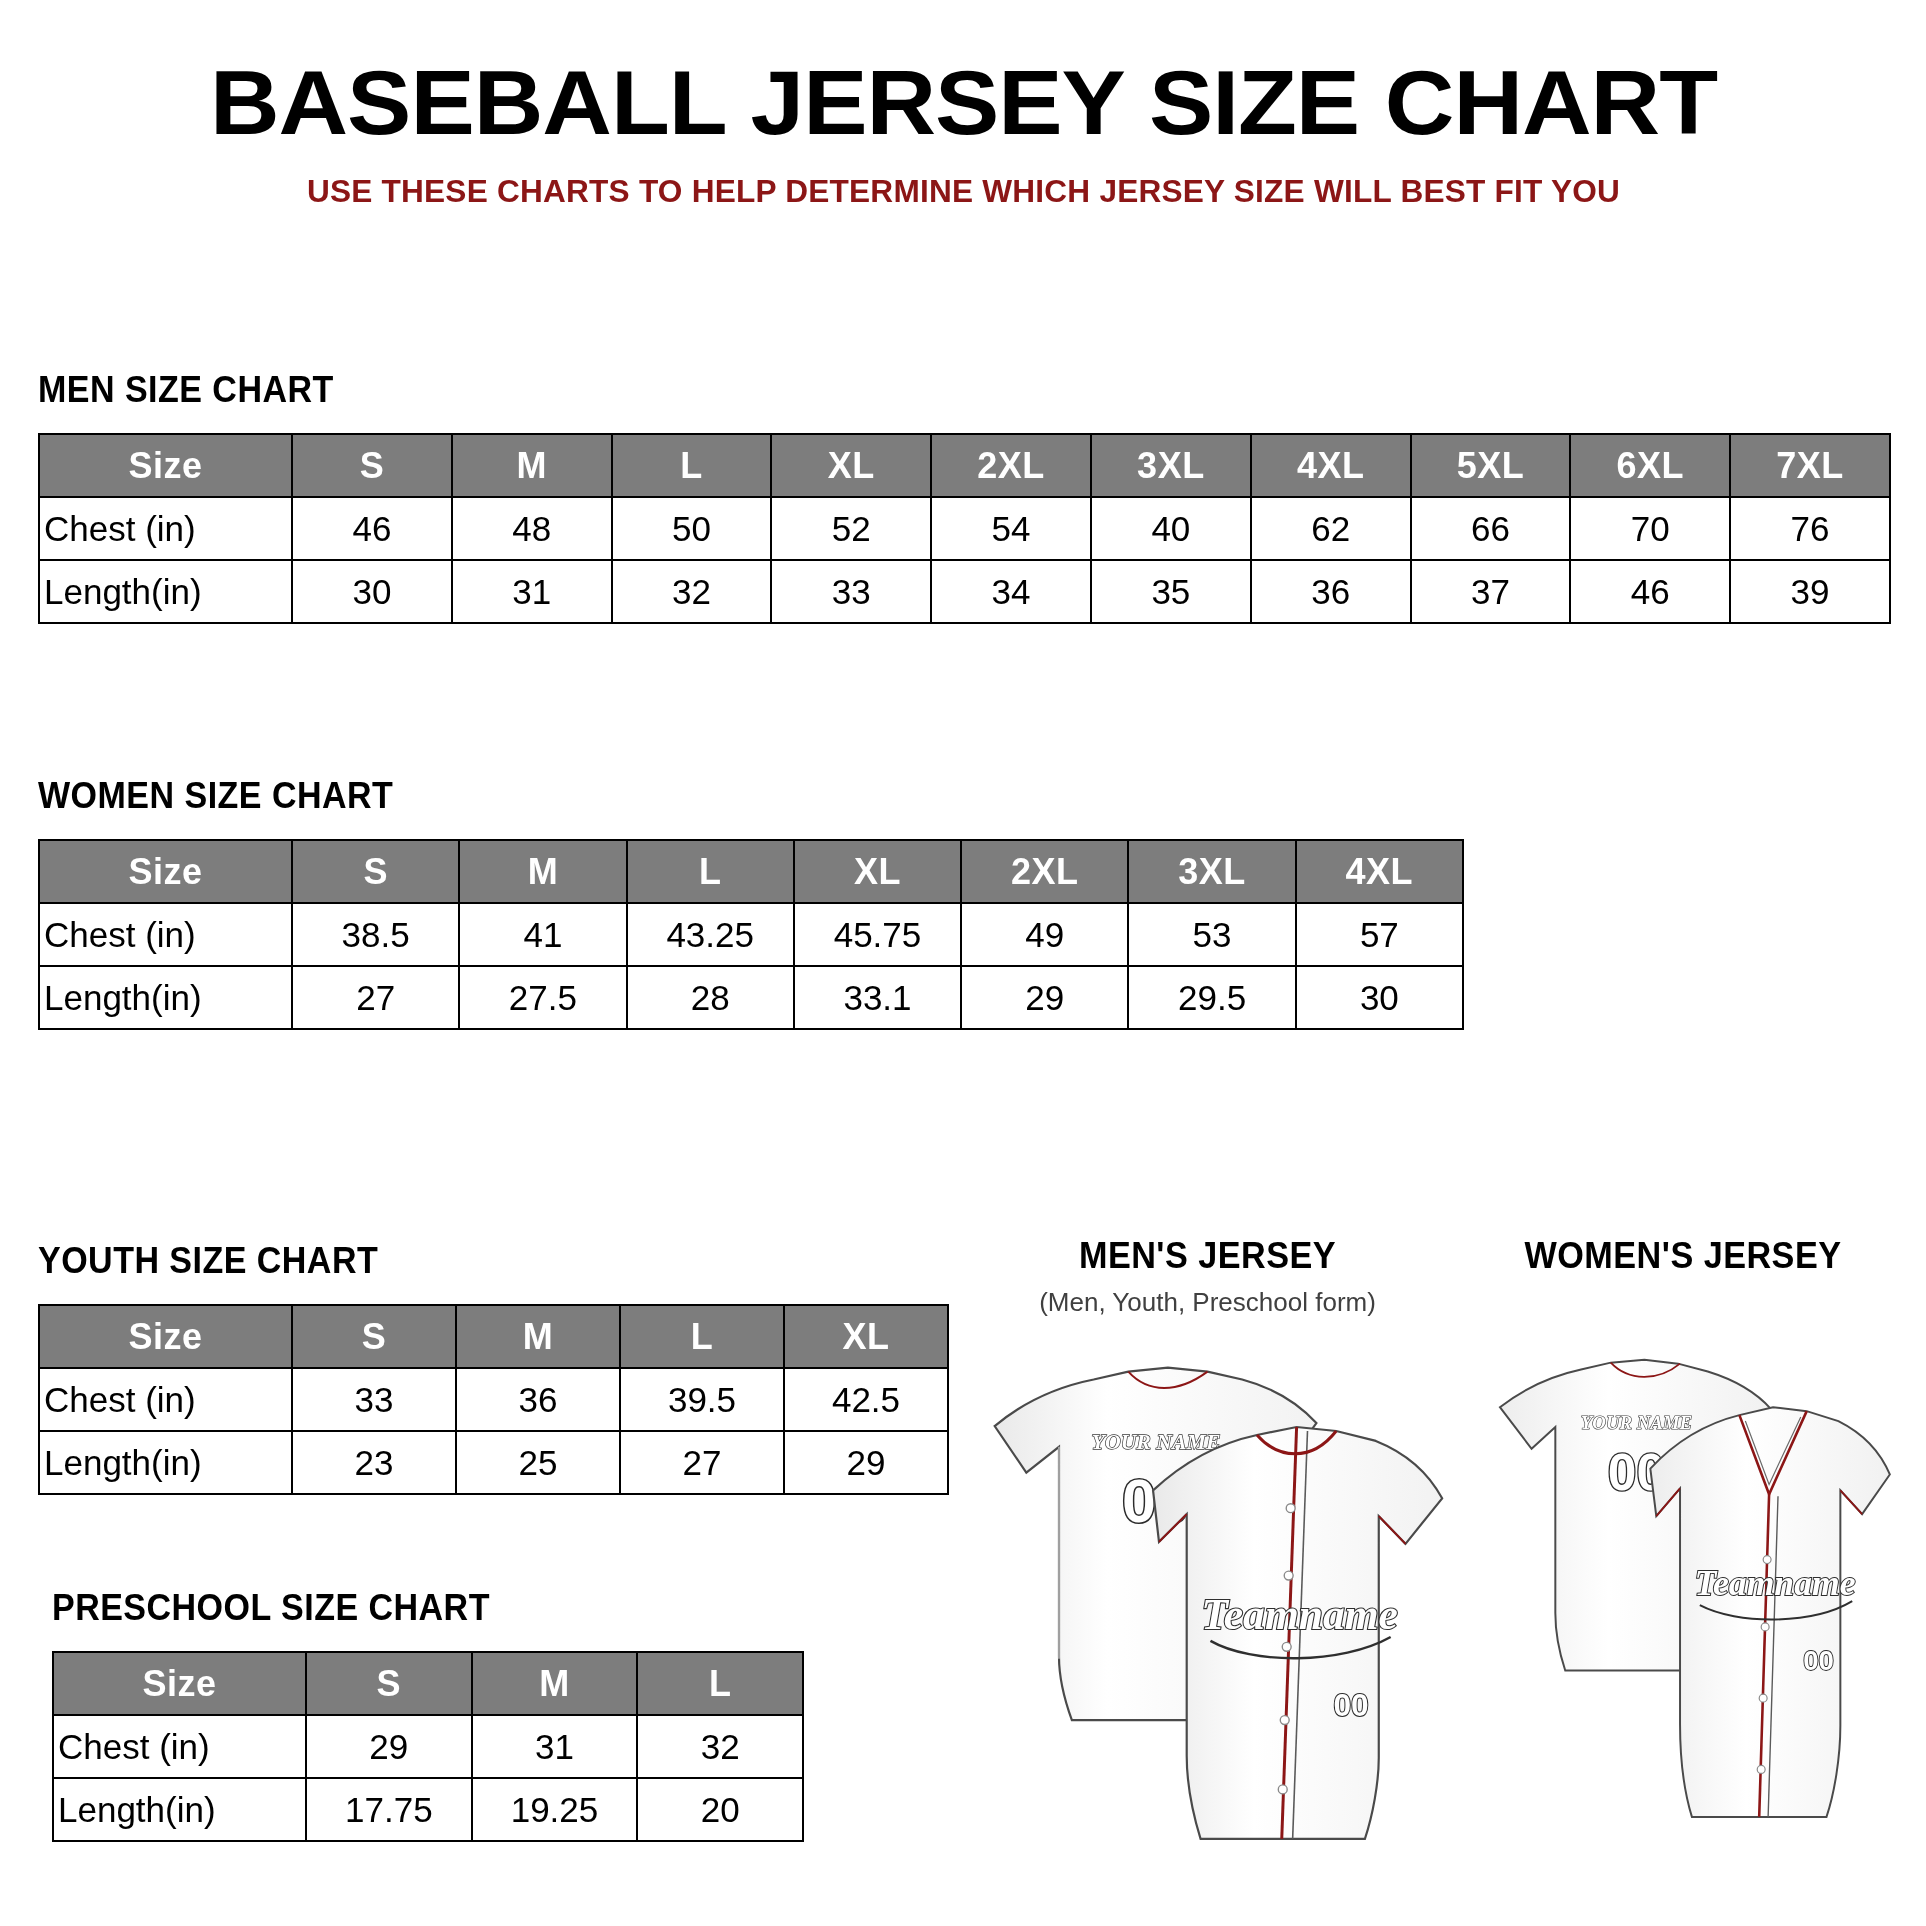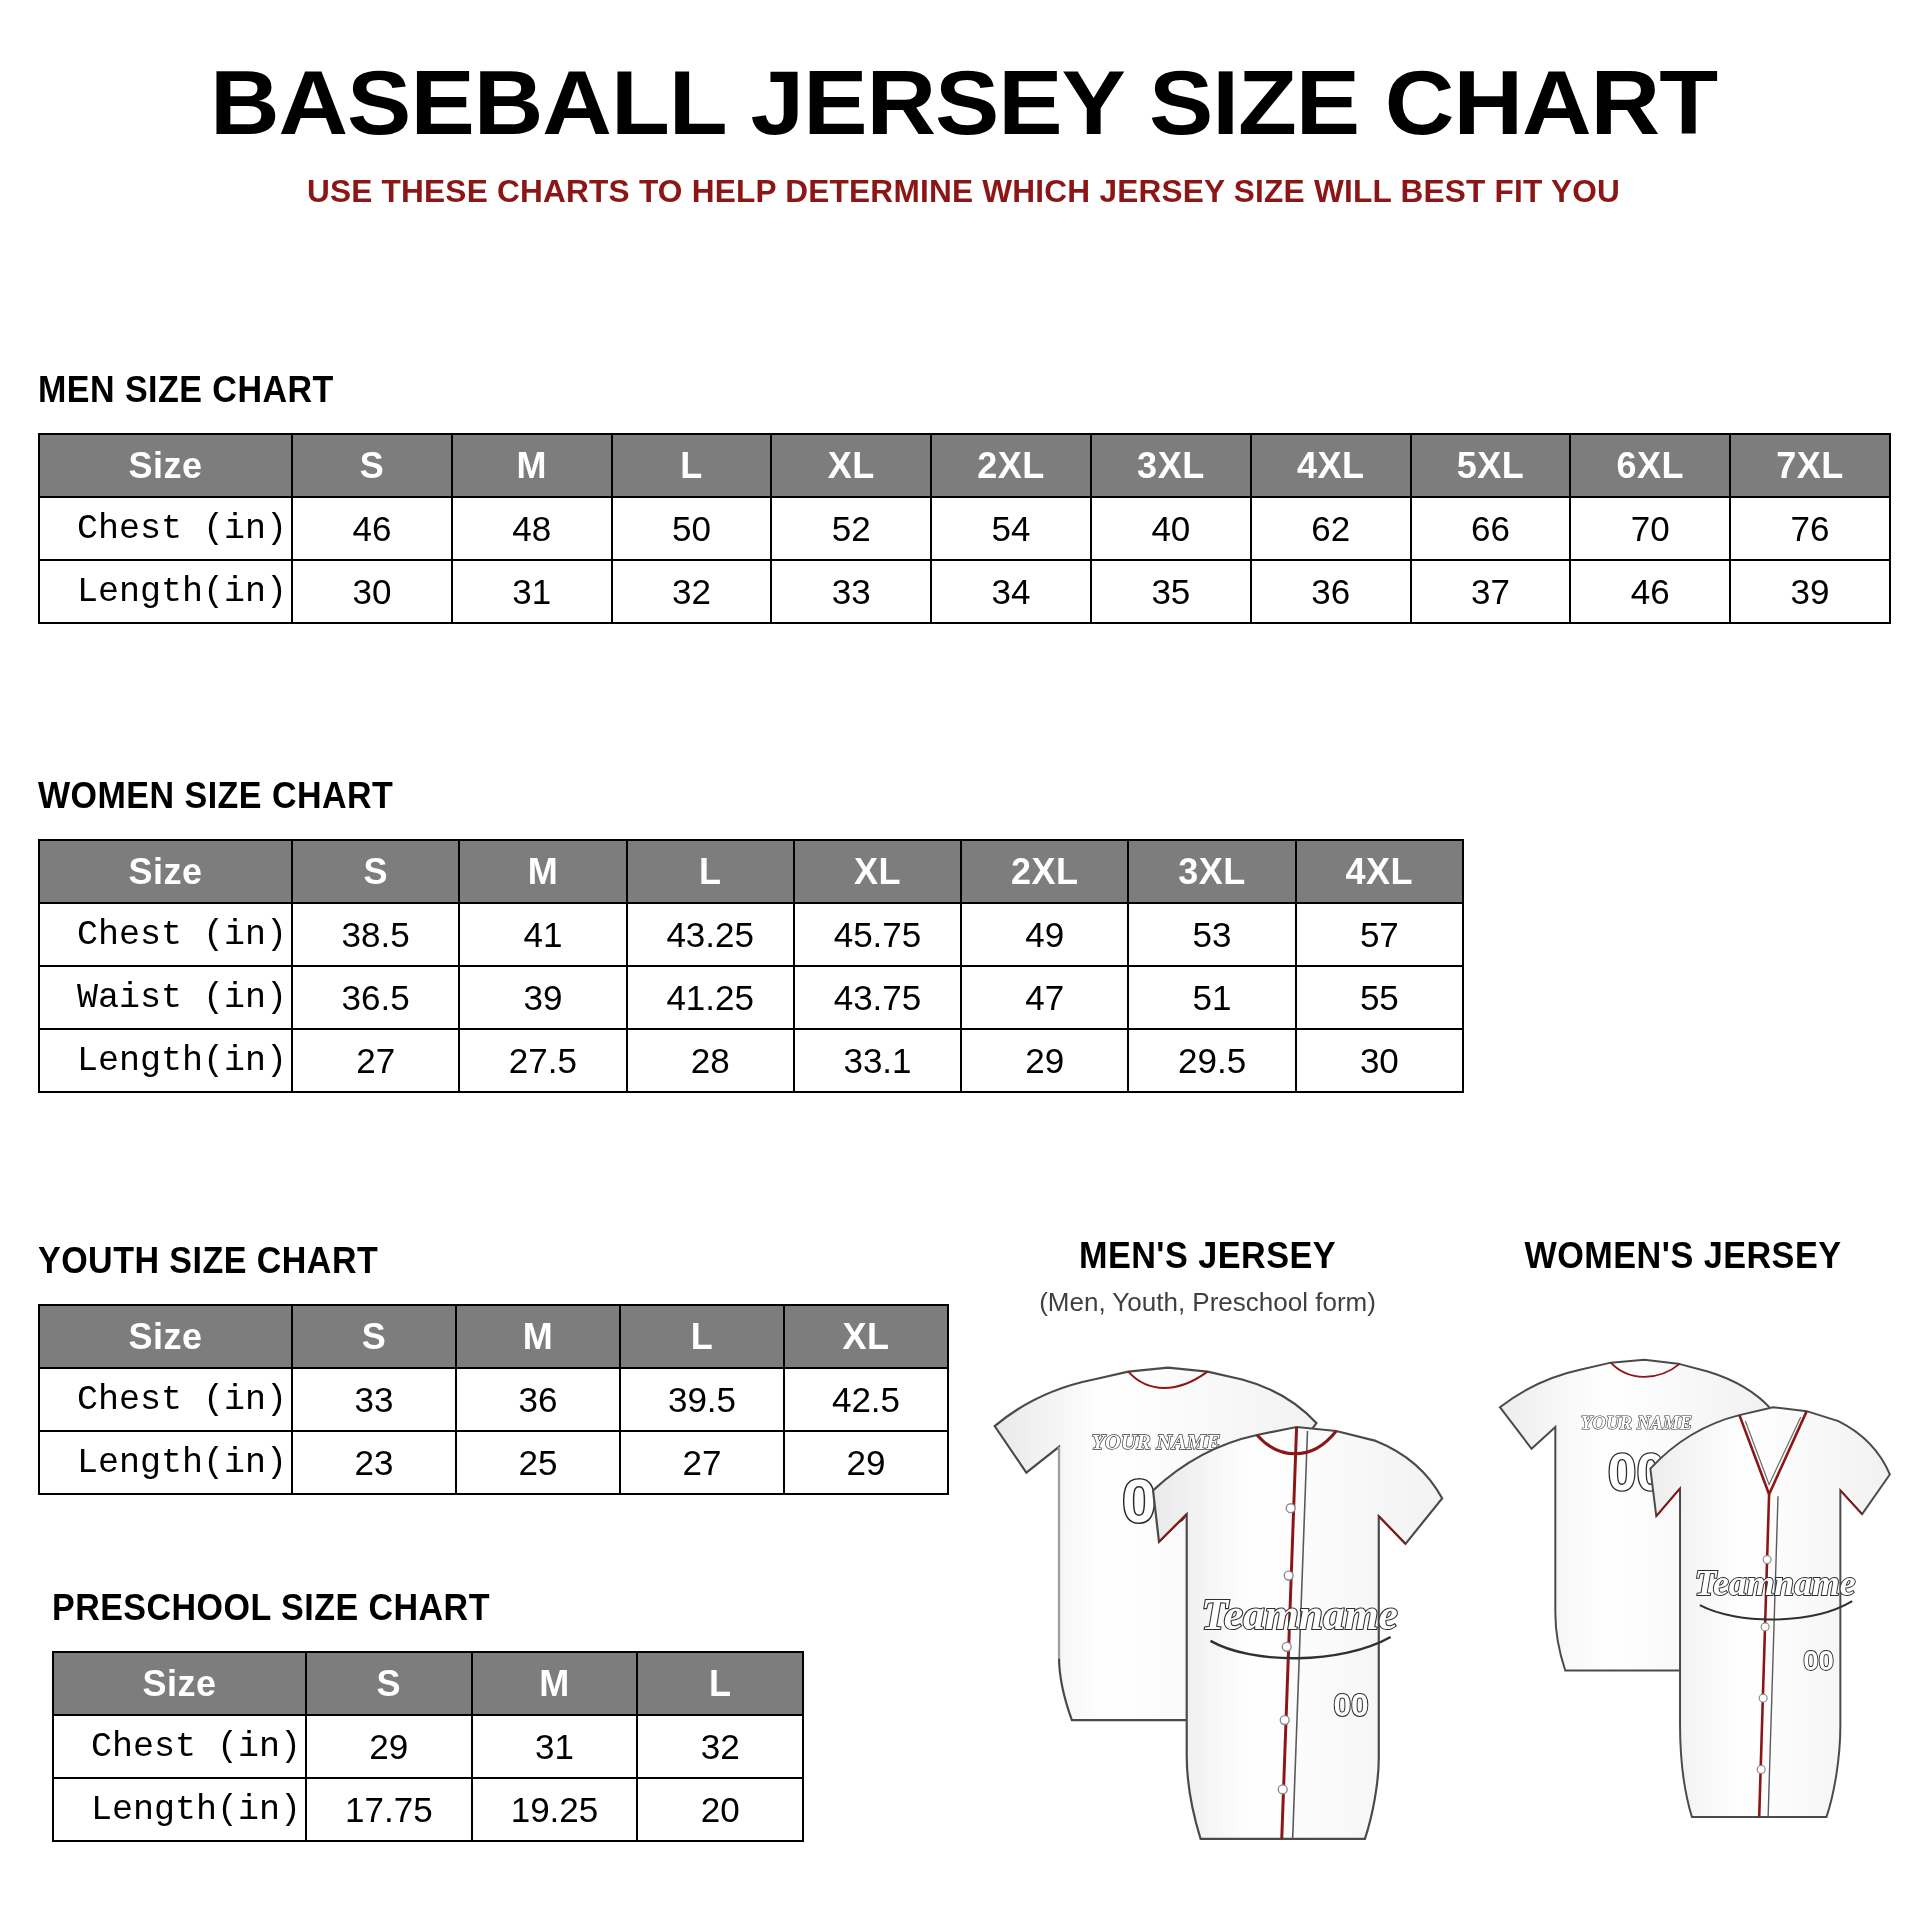--- a/index.html
+++ b/index.html
@@ -67,23 +67,22 @@
   }
   table.size-table thead th {
     background: #7d7d7d;
     color: #ffffff;
     font-weight: bold;
     font-size: 36px;
     letter-spacing: 0.5px;
     margin-top: 27px;
   }
   table.size-table tbody td.rowlabel {
-    text-align: right;
+    text-align: left;
     font-size: 35px;
-    font-family: Liberation Mono, monospace;
   }
   table.size-table thead th.rowlabel {
     text-align: center;
   }
   
   .block {
     position: absolute;
   }
   #men-block { left: 38px; top: 312px; }
   #men-block table { width: 1853px; }
@@ -208,30 +207,20 @@
       <tbody>
         <tr>
           <td class="rowlabel">Chest (in)</td>
           <td>38.5</td>
           <td>41</td>
           <td>43.25</td>
           <td>45.75</td>
           <td>49</td>
           <td>53</td>
           <td>57</td>
-        </tr>
-        <tr>
-          <td class="rowlabel">Waist (in)</td>
-          <td>36.5</td>
-          <td>39</td>
-          <td>41.25</td>
-          <td>43.75</td>
-          <td>47</td>
-          <td>51</td>
-          <td>55</td>
         </tr>
         <tr>
           <td class="rowlabel">Length(in)</td>
           <td>27</td>
           <td>27.5</td>
           <td>28</td>
           <td>33.1</td>
           <td>29</td>
           <td>29.5</td>
           <td>30</td>

